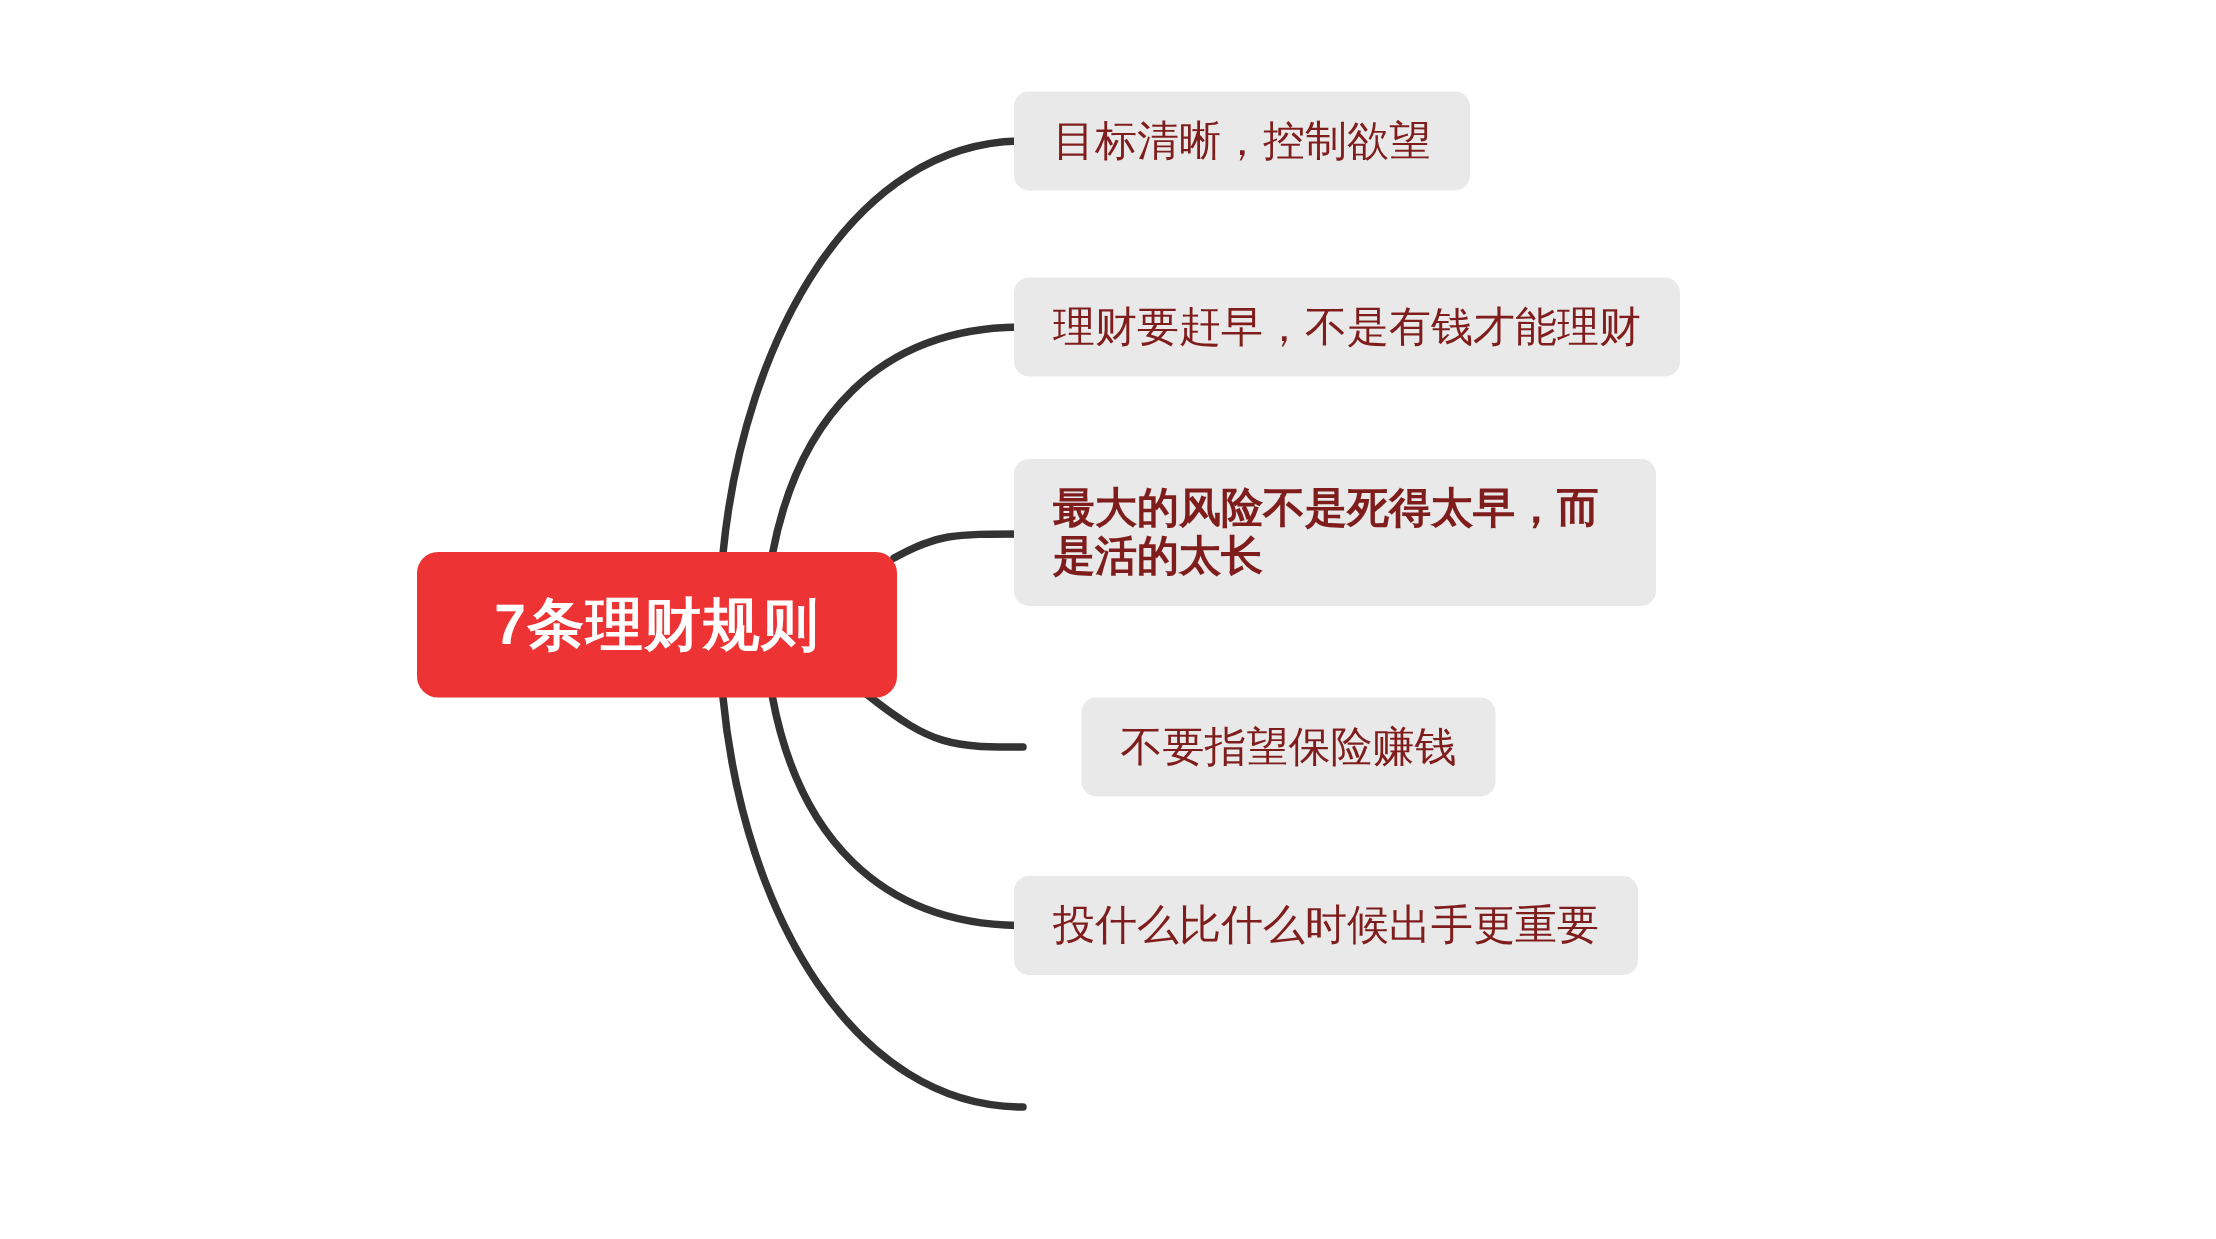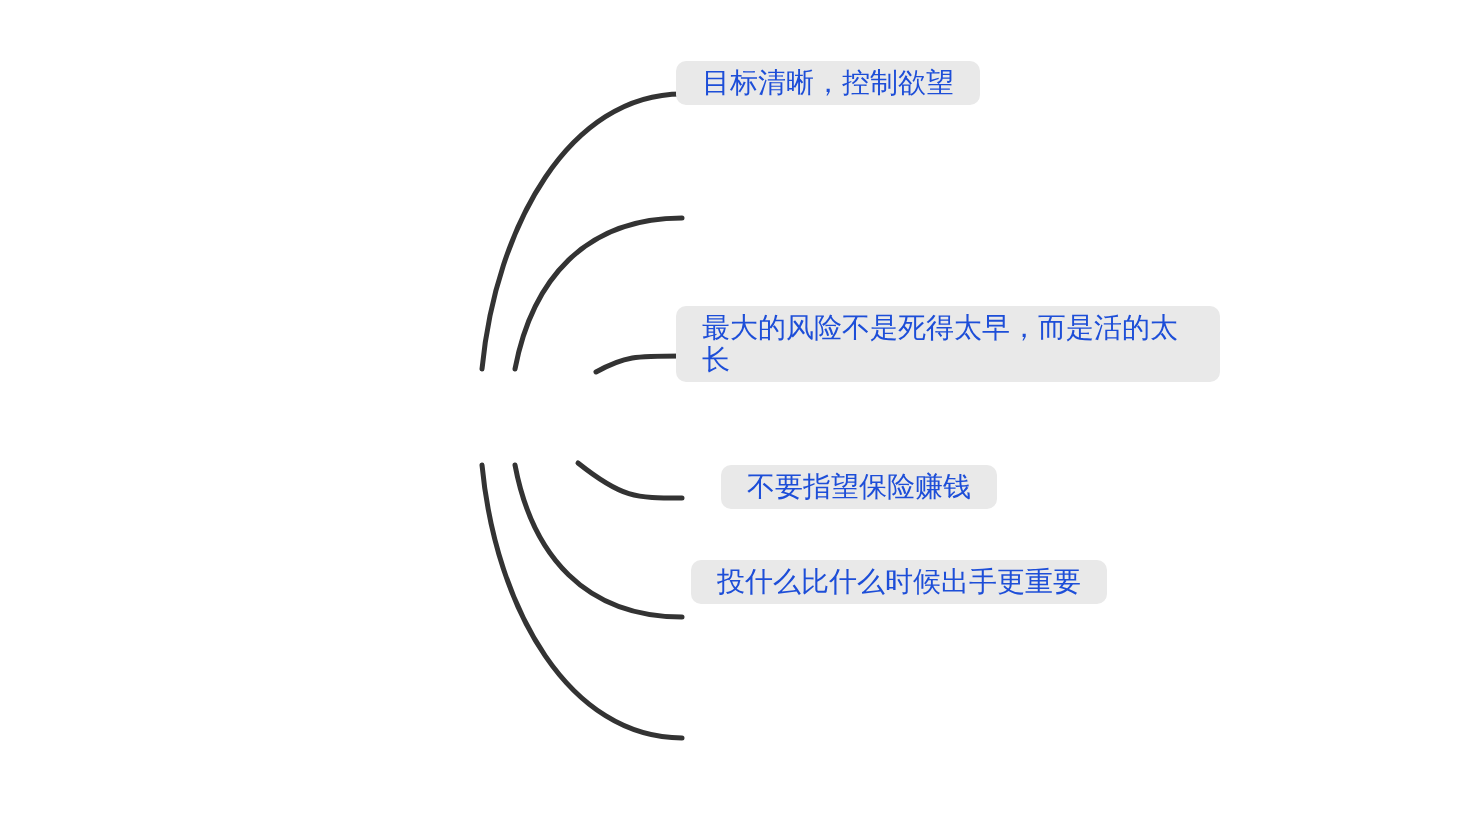--- a/index.html
+++ b/index.html
@@ -42,56 +42,61 @@
     display: flex;
     align-items: center;
     justify-content: center;
     letter-spacing: 1px;
     box-sizing: border-box;
   }
   .branch {
     position: absolute;
     left: 676px;
     background: #E9E9E9;
-    color: #1d4ed8;
+    color: #7f1d1d;
     font-size: 28px;
     line-height: 32px;
-    padding: 6px 26px;
+    padding: 17px 26px;
     border-radius: 10px;
     white-space: nowrap;
     box-sizing: border-box;
   }
   .branch.wrap {
     white-space: normal;
-    width: 544px;
+    width: 428px;
+    font-weight: bold;
   }
   .b1 { top: 61px; }
   .b2 { top: 185px; }
   .b3 { top: 306px; }
   .b4 { top: 465px; margin-left: 45px; }
-  .b5 { top: 560px; margin-left: 15px; }
+  .b5 { top: 584px; }
   .b6 { top: 705px; }
 </style>
 </head>
 <body>
 
 <div class="canvas">
 
   <svg class="links" viewBox="0 0 1477 826" xmlns="http://www.w3.org/2000/svg">
     <path d="M482,369 C496,225 570,94 682,94"></path>
     <path d="M515,369 C532,280 585,218 682,218"></path>
     <path d="M596,372 C625,356 635,356 682,356"></path>
     <path d="M578,463 C622,498 635,498 682,498"></path>
     <path d="M515,465 C532,555 585,617 682,617"></path>
     <path d="M482,465 C496,610 570,738 682,738"></path>
   </svg>
 
+  <div class="root">
+    <span>7条理财规则</span>
+  </div>
 
   <div class="branch b1">目标清晰，控制欲望</div>
 
+  <div class="branch b2">理财要赶早，不是有钱才能理财</div>
 
   <div class="branch b3 wrap">最大的风险不是死得太早，而是活的太长</div>
 
   <div class="branch b4">不要指望保险赚钱</div>
 
   <div class="branch b5">投什么比什么时候出手更重要</div>
 
 
 </div>
 

